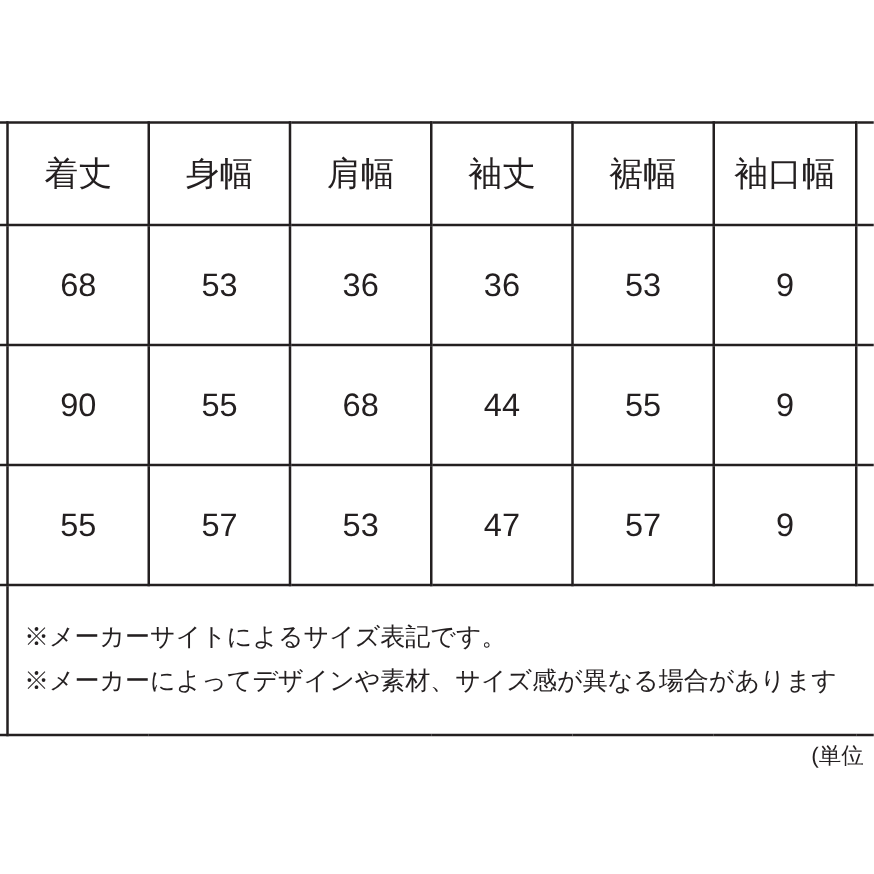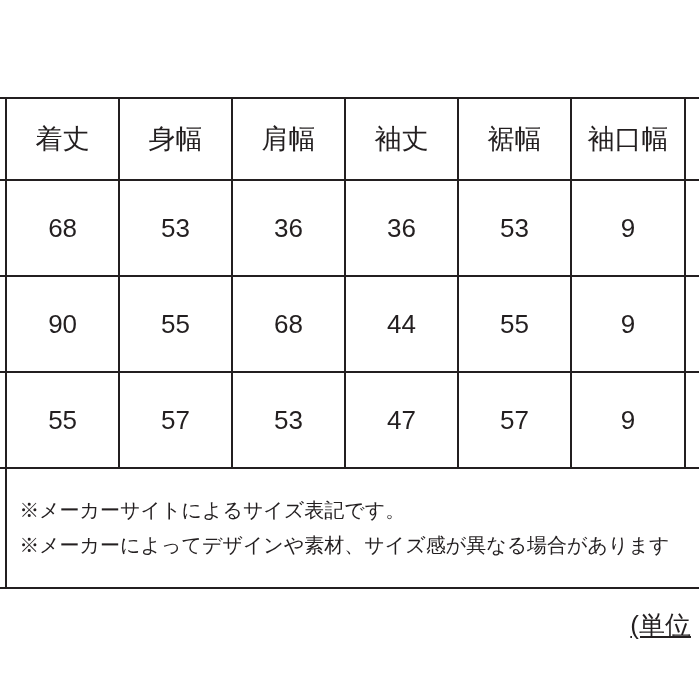--- a/index.html
+++ b/index.html
@@ -68,25 +68,24 @@
     text-align: center;
     padding: 0;
     font-size: 22px;
   }
   .note-line {
     white-space: nowrap;
   }
   .unit {
     position: absolute;
     right: 8px;
-    top: 608px;
-    font-size: 26px;
+    top: 592px;
+    font-size: 18px;
     color: #231f20;
     white-space: nowrap;
-    text-decoration: underline;
   }
 </style>
 </head>
 <body>
 
 <div class="page">
 
   <div class="table-wrap">
     <table class="size-table">
       <colgroup>

